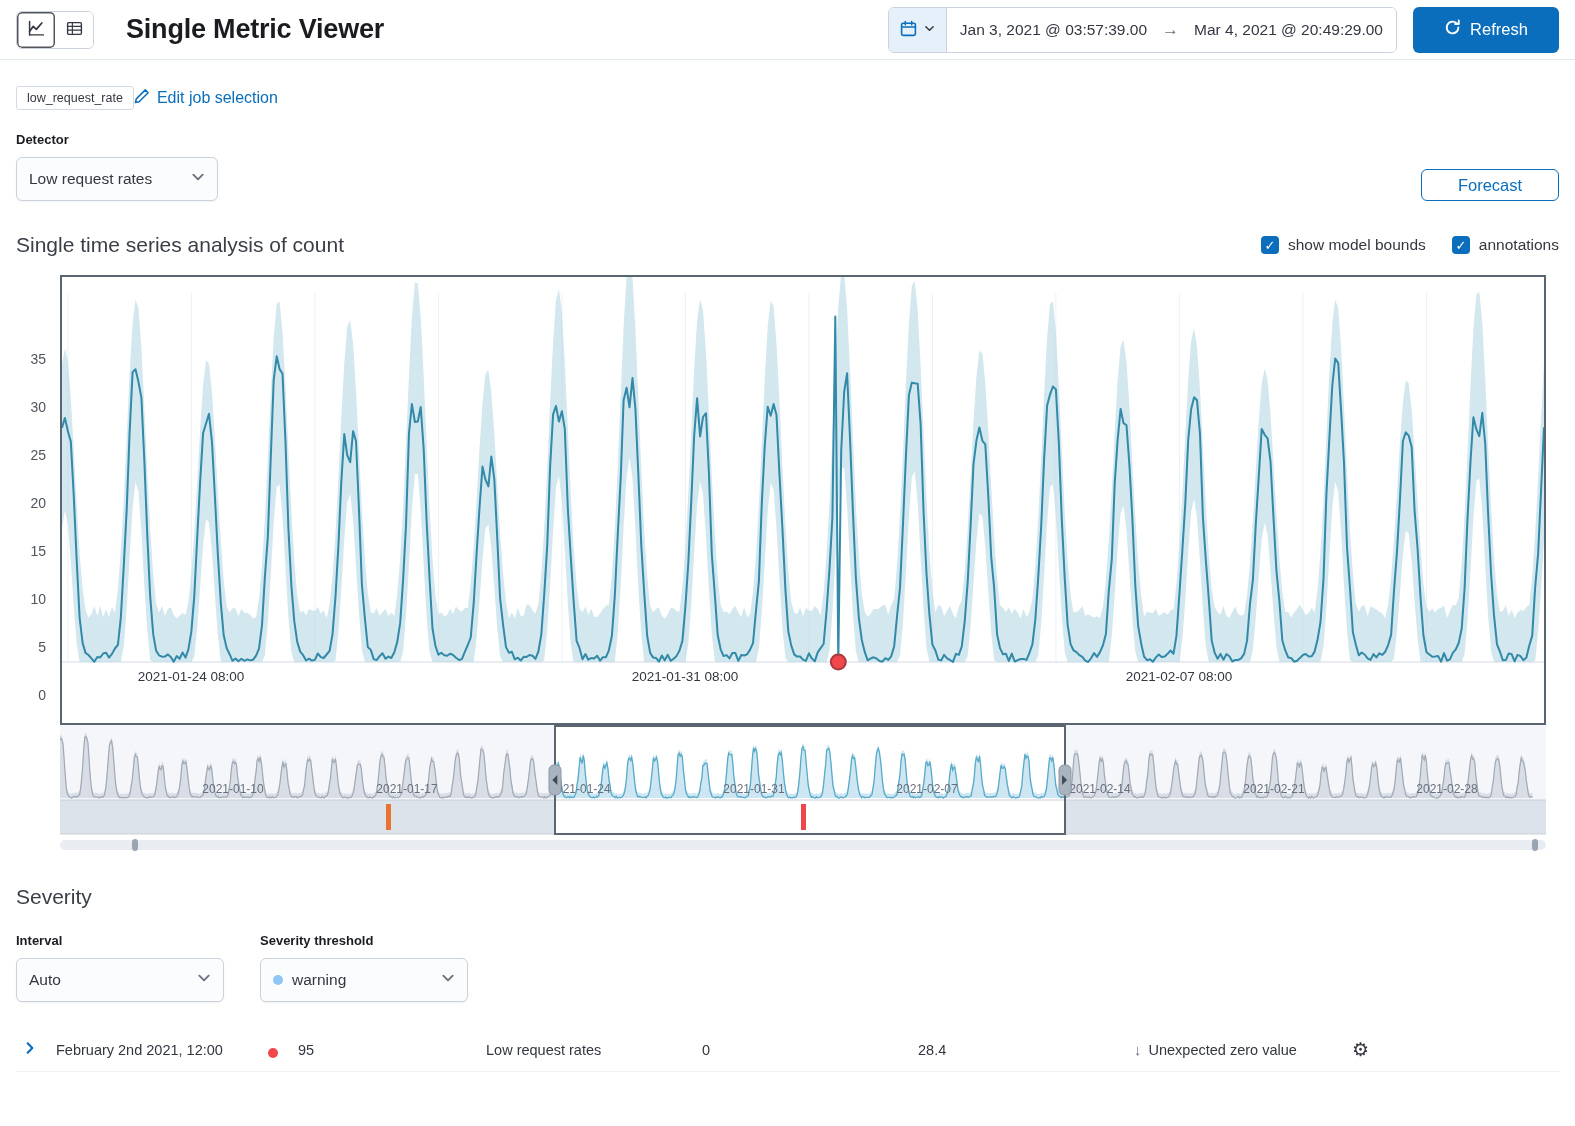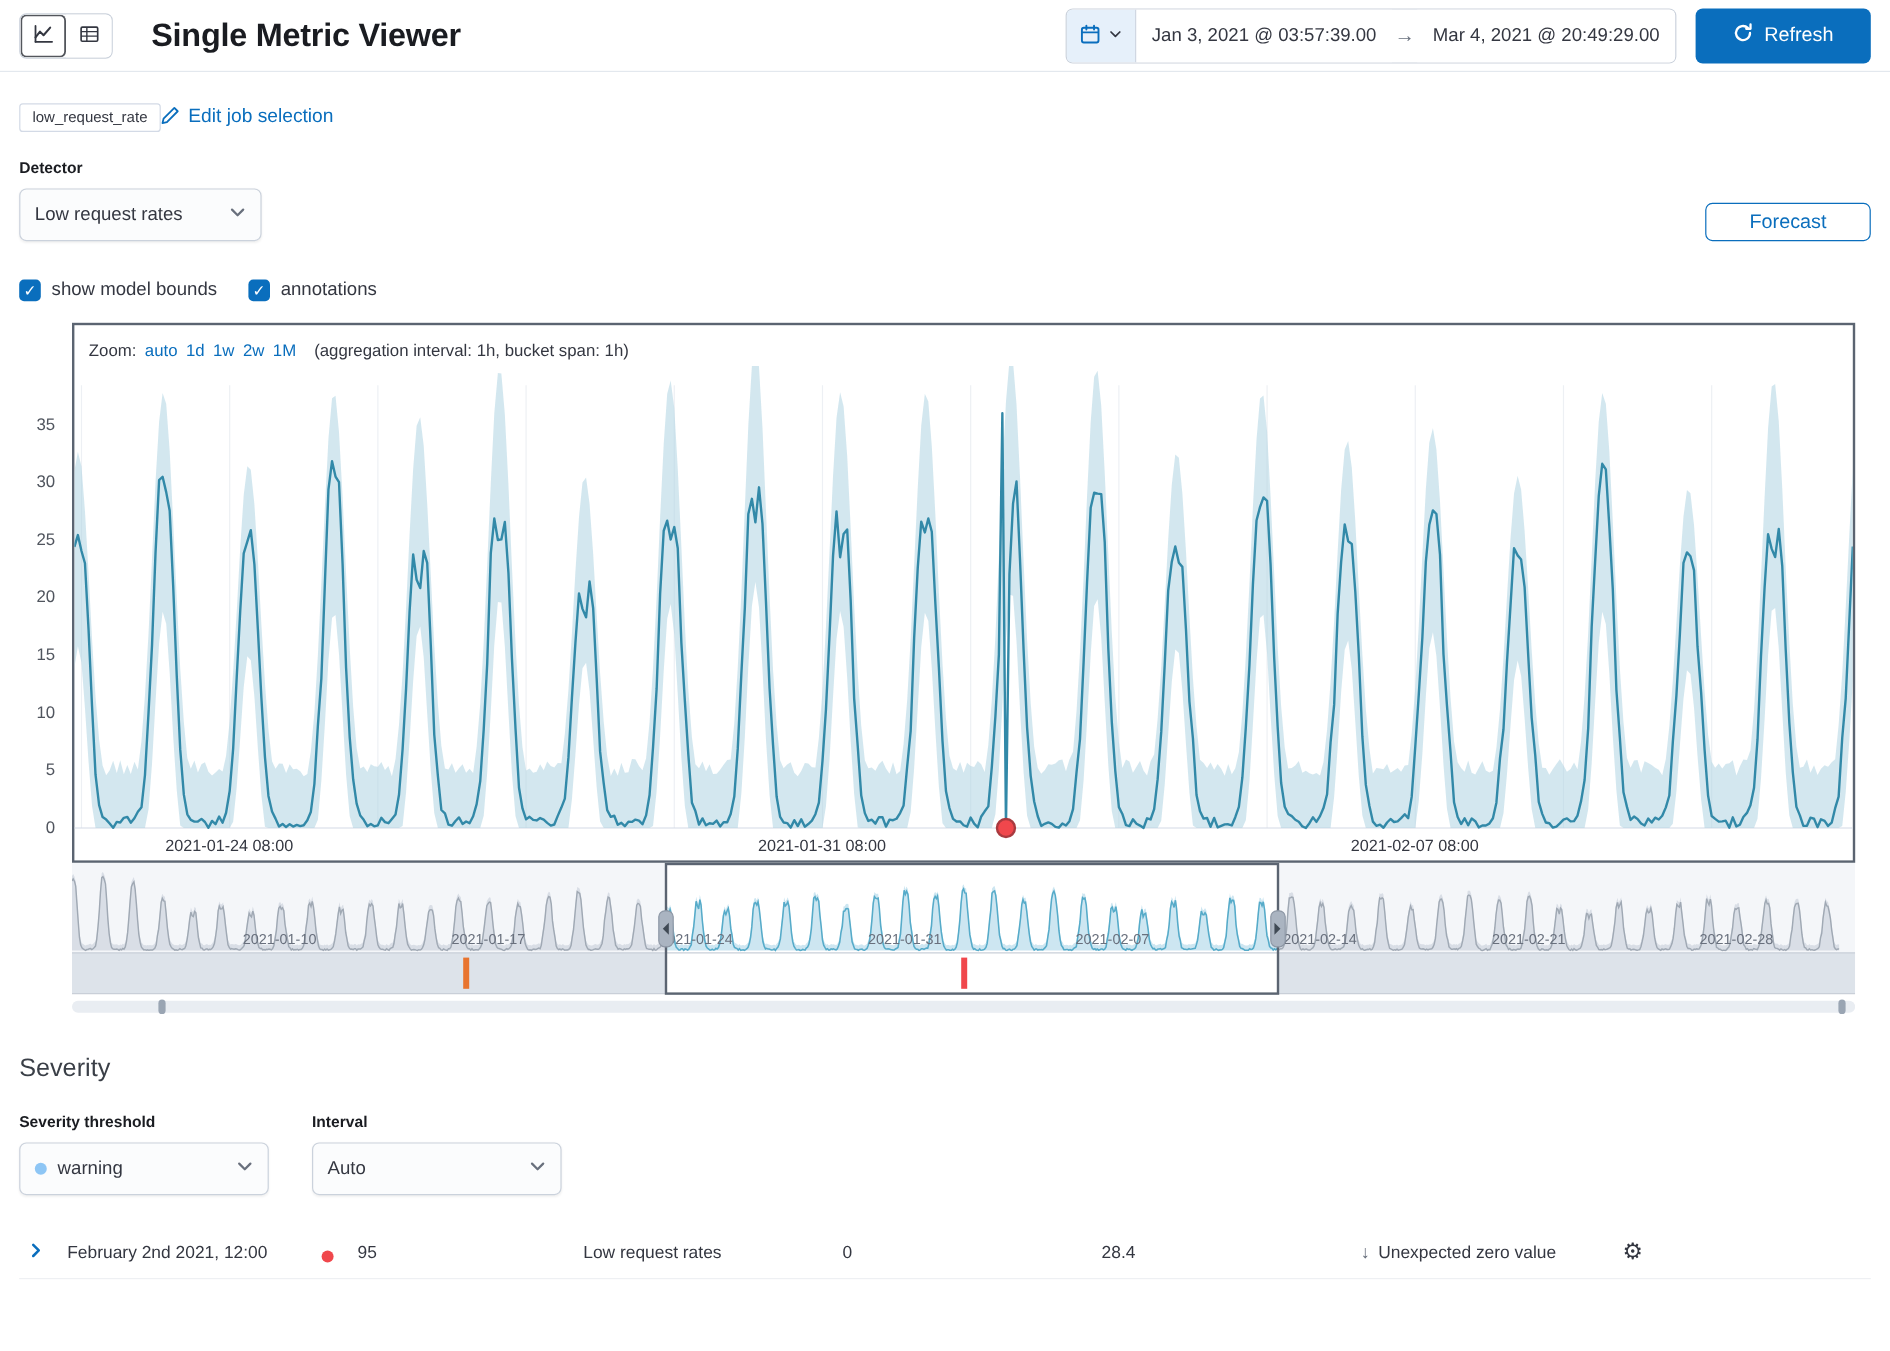--- a/index.html
+++ b/index.html
@@ -148,20 +148,21 @@
         <svg width="14" height="14" viewBox="0 0 12 12">
             <path d="M2 4l4 4 4-4" fill="none" stroke="#69707d" stroke-width="1.6" stroke-linecap="round" stroke-linejoin="round"></path>
           </svg>
       </span>
     </div>
   </div>
   <button class="forecast-btn">Forecast</button>
 </div>
 
 <div class="series-row">
+  <div class="section-title">Single time series analysis of count</div>
   <div class="checks">
     <label class="check">
       <span class="cb">✓</span>
       <span>show model bounds</span>
     </label>
     <label class="check">
       <span class="cb">✓</span>
       <span>annotations</span>
     </label>
   </div>
@@ -172,29 +173,20 @@
       <div class="ytick" style="top: 412px;">0</div>
       <div class="ytick" style="top: 364px;">5</div>
       <div class="ytick" style="top: 316px;">10</div>
       <div class="ytick" style="top: 268px;">15</div>
       <div class="ytick" style="top: 220px;">20</div>
       <div class="ytick" style="top: 172px;">25</div>
       <div class="ytick" style="top: 124px;">30</div>
       <div class="ytick" style="top: 76px;">35</div>
     </div>
   <div class="main-box">
-    <div class="zoom-row">
-      <span class="zl">Zoom:</span>
-      <a>auto</a>
-      <a>1d</a>
-      <a>1w</a>
-      <a>2w</a>
-      <a>1M</a>
-      <span class="agg">(aggregation interval: 1h, bucket span: 1h)</span>
-    </div>
     <svg id="main-svg" viewBox="0 0 1482 412" preserveAspectRatio="none">
         <line x1="5.9" y1="16" x2="5.9" y2="385" stroke="#edf0f4" stroke-width="1"></line>
         <line x1="129.4" y1="16" x2="129.4" y2="385" stroke="#edf0f4" stroke-width="1"></line>
         <line x1="252.9" y1="16" x2="252.9" y2="385" stroke="#edf0f4" stroke-width="1"></line>
         <line x1="376.4" y1="16" x2="376.4" y2="385" stroke="#edf0f4" stroke-width="1"></line>
         <line x1="499.9" y1="16" x2="499.9" y2="385" stroke="#edf0f4" stroke-width="1"></line>
         <line x1="623.4" y1="16" x2="623.4" y2="385" stroke="#edf0f4" stroke-width="1"></line>
         <line x1="746.9" y1="16" x2="746.9" y2="385" stroke="#edf0f4" stroke-width="1"></line>
         <line x1="870.4" y1="16" x2="870.4" y2="385" stroke="#edf0f4" stroke-width="1"></line>
         <line x1="993.9" y1="16" x2="993.9" y2="385" stroke="#edf0f4" stroke-width="1"></line>
@@ -249,37 +241,37 @@
           <path d="M 1002.0360000000001 50 L 1007.0360000000001 55 L 1002.0360000000001 60 Z" fill="#404a55"></path>
         </g>
       </svg>
   </div>
 </div>
 
 <div class="anomalies">
   <div class="anom-title">Severity</div>
   <div class="anom-controls">
     <div>
+      <div class="field-label">Interval</div>
+      <div class="select" style="width:208px">
+        <span>Auto</span>
+        <span>
+          <svg width="14" height="14" viewBox="0 0 12 12">
+              <path d="M2 4l4 4 4-4" fill="none" stroke="#69707d" stroke-width="1.6" stroke-linecap="round" stroke-linejoin="round"></path>
+            </svg>
+        </span>
+      </div>
+    </div>
+    <div>
       <div class="field-label">Severity threshold</div>
       <div class="select" style="width:208px">
         <span class="sel-left">
           <span class="sev-dot"></span>
           <span>warning</span>
         </span>
-        <span>
-          <svg width="14" height="14" viewBox="0 0 12 12">
-              <path d="M2 4l4 4 4-4" fill="none" stroke="#69707d" stroke-width="1.6" stroke-linecap="round" stroke-linejoin="round"></path>
-            </svg>
-        </span>
-      </div>
-    </div>
-    <div>
-      <div class="field-label">Interval</div>
-      <div class="select" style="width:208px">
-        <span>Auto</span>
         <span>
           <svg width="14" height="14" viewBox="0 0 12 12">
               <path d="M2 4l4 4 4-4" fill="none" stroke="#69707d" stroke-width="1.6" stroke-linecap="round" stroke-linejoin="round"></path>
             </svg>
         </span>
       </div>
     </div>
   </div>
 
   <div class="table">

